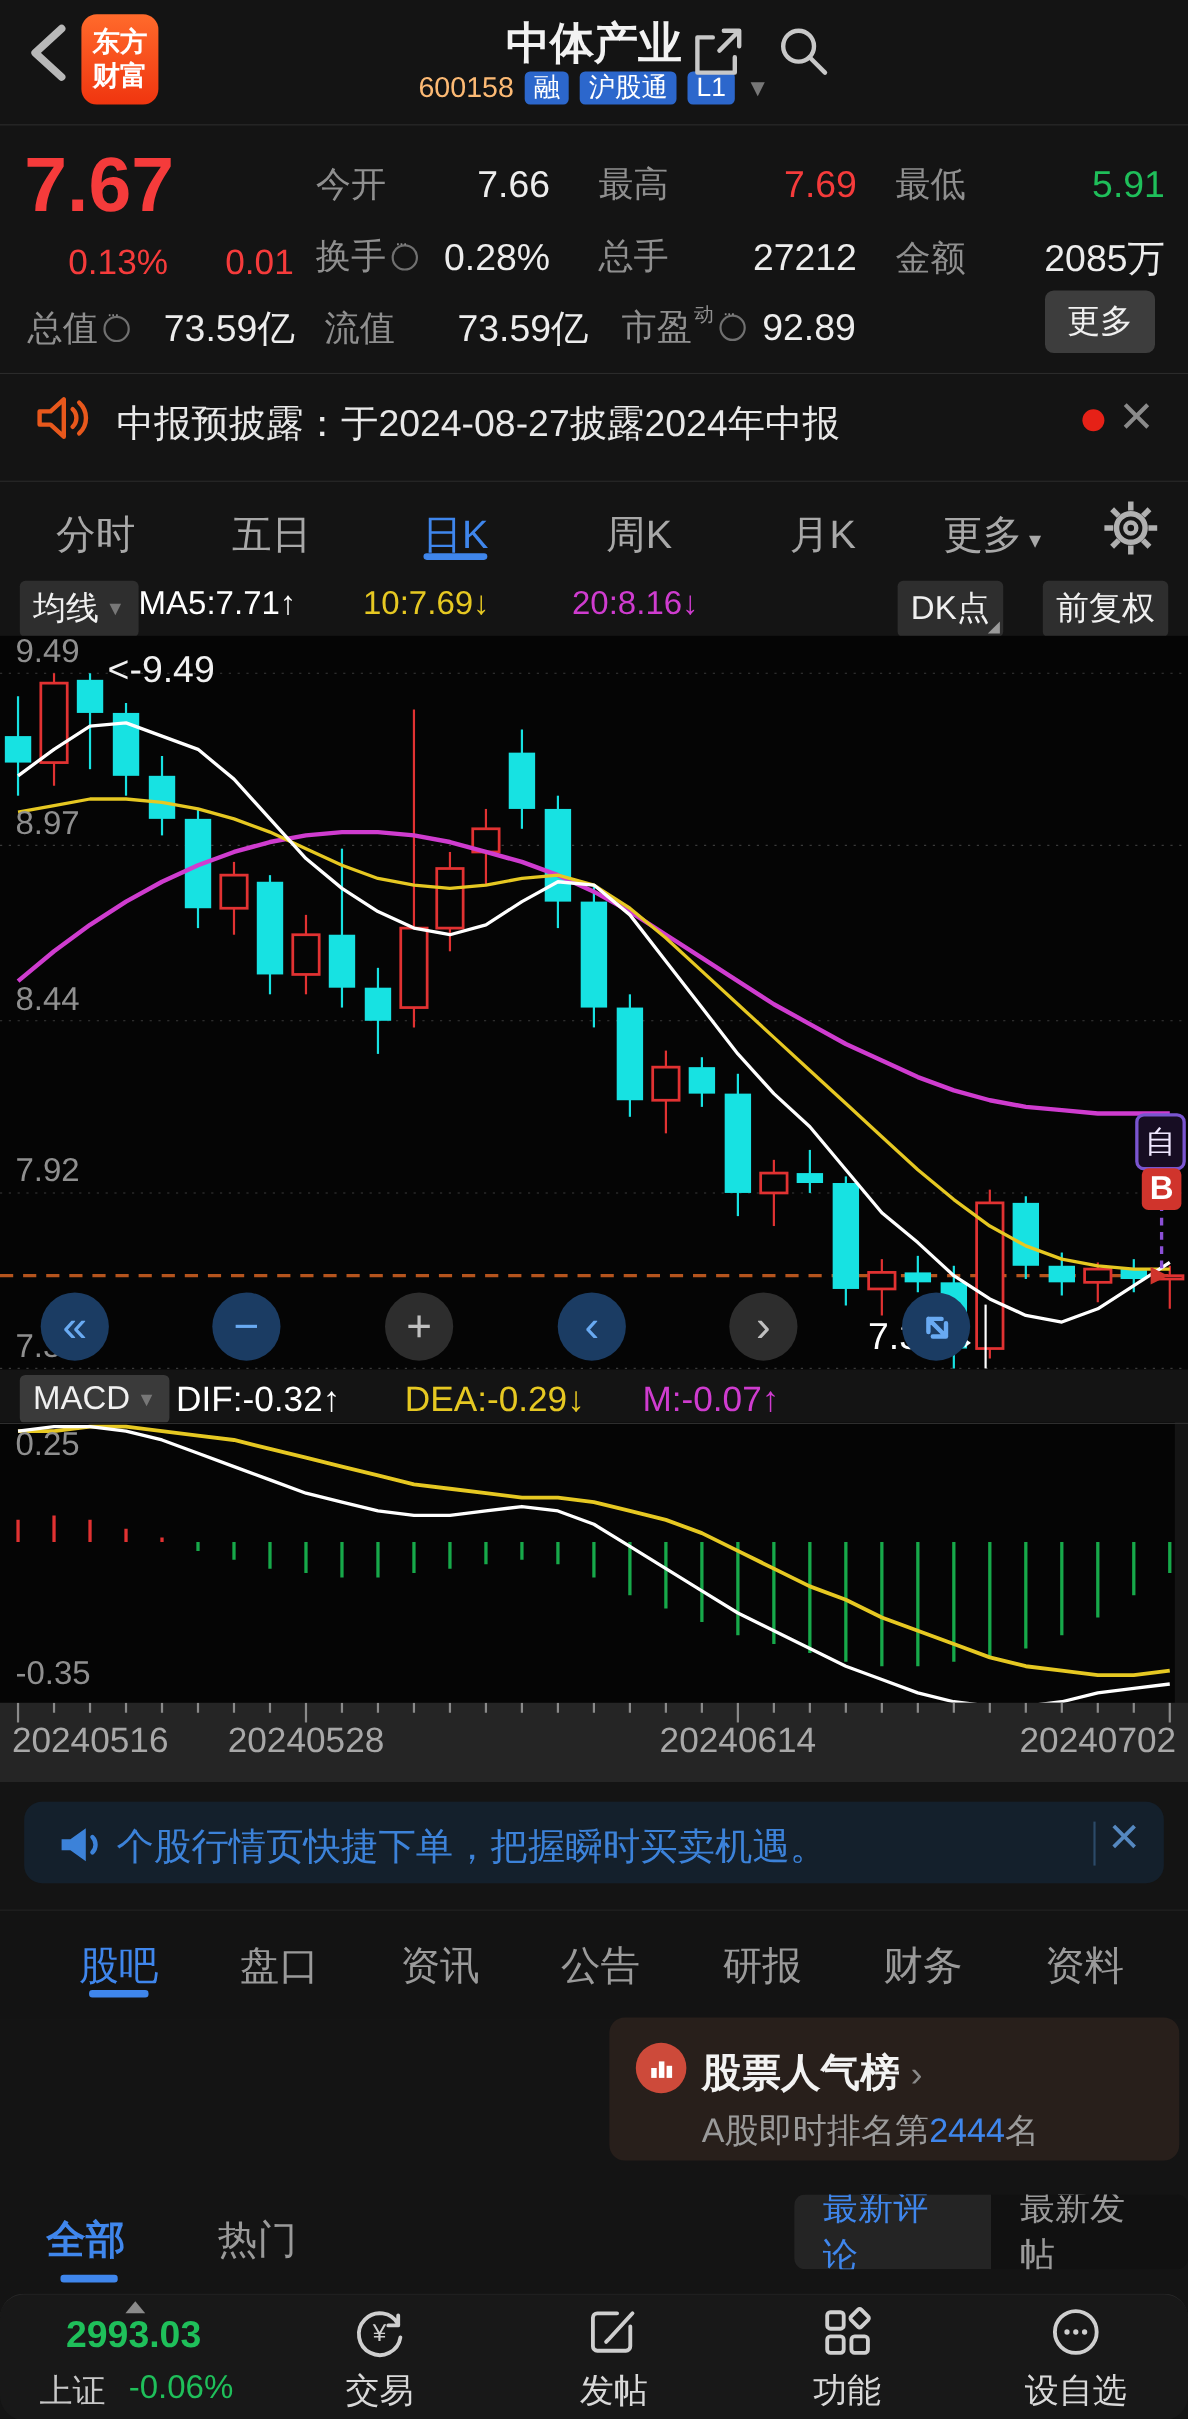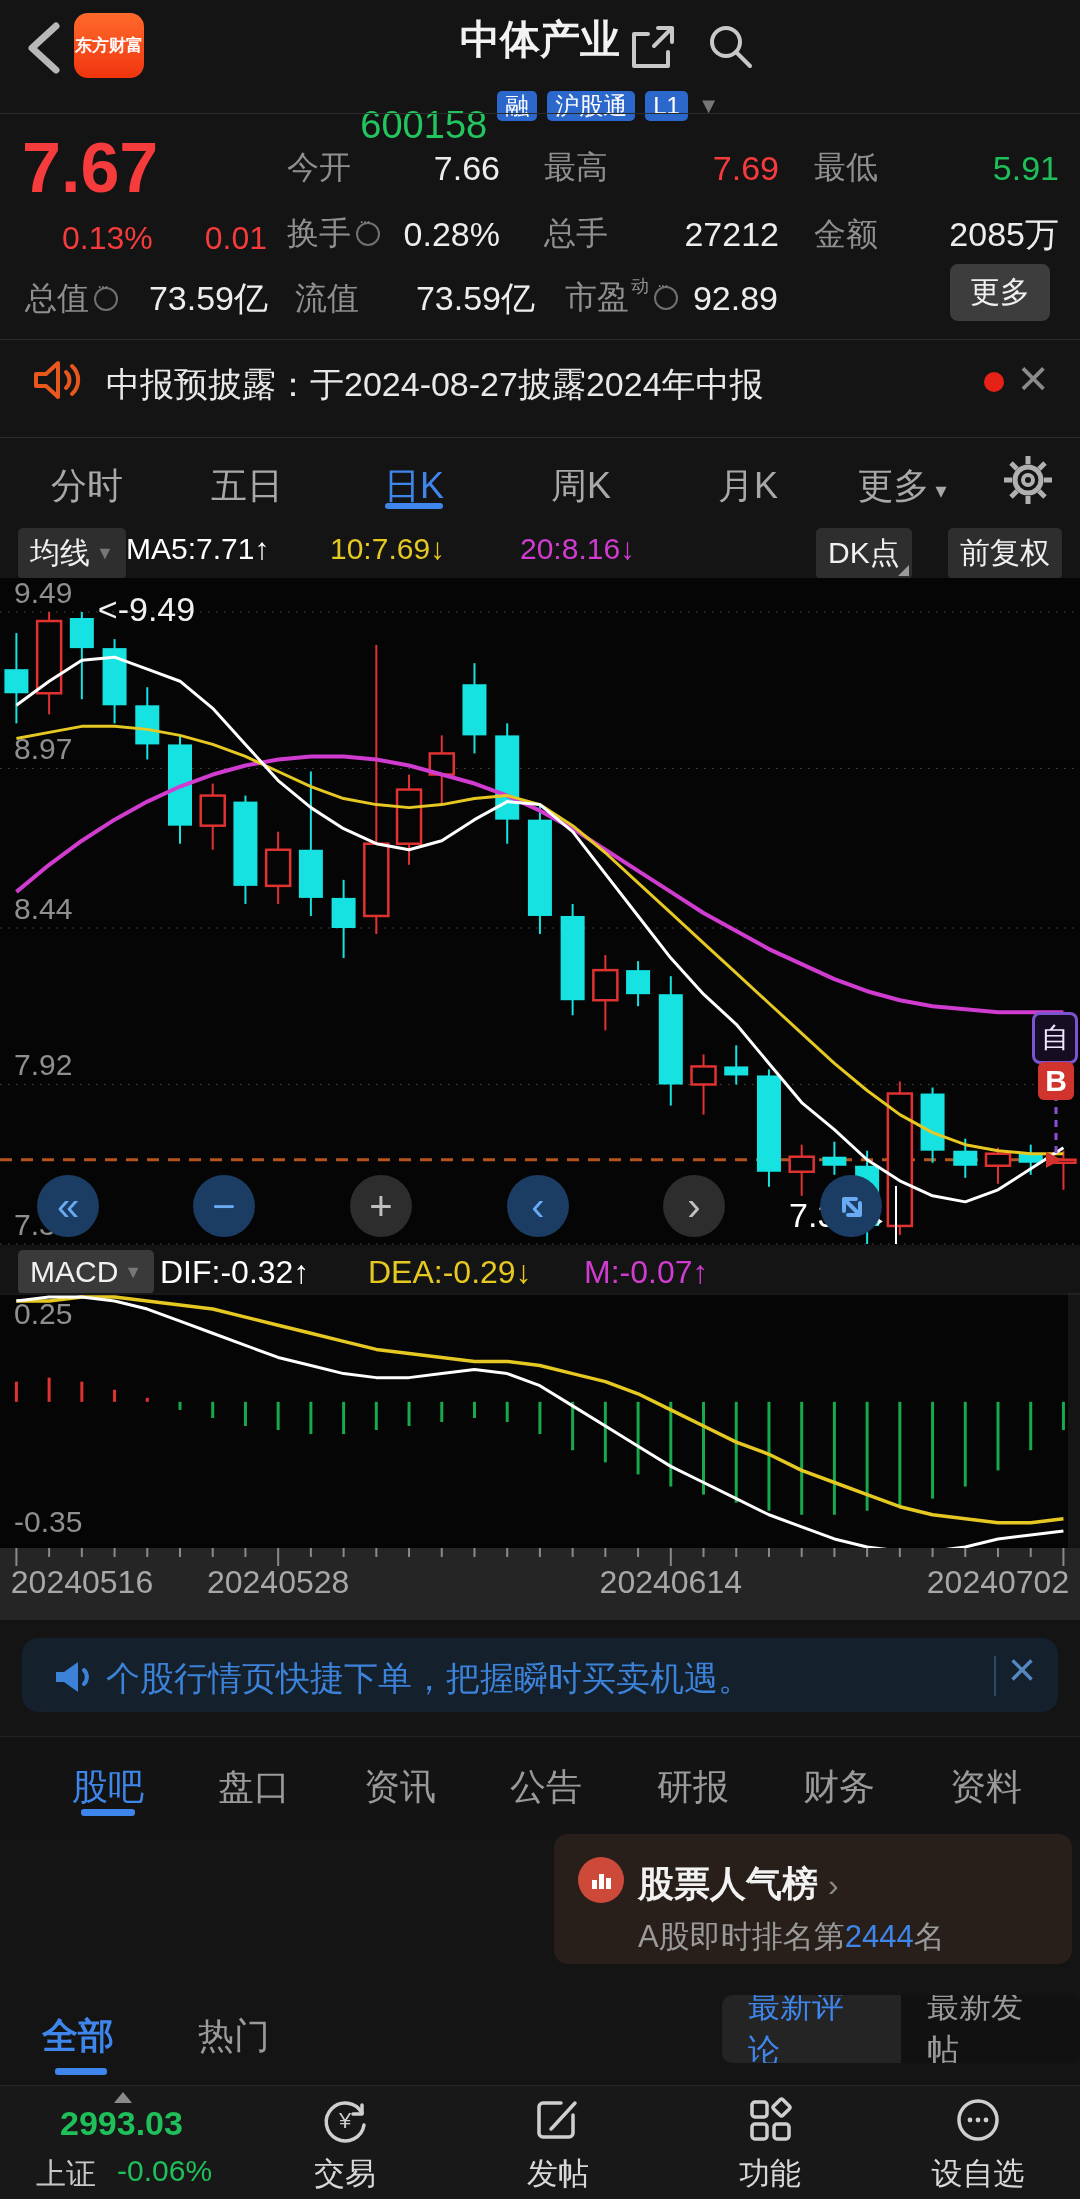--- a/index.html
+++ b/index.html
@@ -3,26 +3,26 @@
 <meta charset="utf-8">
 <style>
   html,body{margin:0;padding:0;background:#000;}
   #app{position:relative;width:1080px;height:2199px;background:#141414;overflow:hidden;
        font-family:"Liberation Sans","DejaVu Sans",sans-serif;color:#eee;}
   .abs{position:absolute;}
   .sep{position:absolute;left:0;right:0;height:1px;background:#2b2b2b;}
   
   .title{left:0;right:0;top:12px;text-align:center;font-size:40px;font-weight:bold;color:#f2f2f2;}
   .subrow{left:0;right:0;top:64px;display:flex;justify-content:center;align-items:center;gap:10px;}
-  .code{font-size:38px;color:#22c55e;margin-top:40px;}
+  .code{font-size:26px;color:#fdba74;}
   .badge{background:#2c67cc;color:#fff;font-size:24px;border-radius:5px;padding:3px 8px;line-height:1;}
   .caret{color:#777;font-size:22px;}
-  .logo{left:74px;top:13px;width:70px;height:65px;border-radius:14px;
-        background:linear-gradient(180deg,#ff6a2b,#f0350f);color:#fff;font-size:17px;font-weight:bold;
-        display:flex;align-items:center;justify-content:center;line-height:1.25;}
+  .logo{left:74px;top:13px;width:70px;height:82px;border-radius:14px;
+        background:linear-gradient(180deg,#ff6a2b,#f0350f);color:#fff;font-size:25px;font-weight:bold;
+        display:flex;flex-direction:column;align-items:center;justify-content:center;line-height:1.25;}
   
   .price{left:22px;top:128px;font-size:70px;font-weight:bold;color:#f53b3b;}
   .pctrow{left:22px;top:220px;display:flex;gap:52px;font-size:32px;color:#f53b3b;margin-left:40px;}
   .cell{position:absolute;display:flex;align-items:center;font-size:32px;}
   .cell .lab{color:#8f8f8f;display:flex;align-items:center;}
   .cell .val{margin-left:auto;color:#ededed;font-size:34px;}
   .v-red{color:#f53b3b!important;} .v-green{color:#1fbf5a!important;}
   .info{width:20px;height:20px;border:2px solid #707070;border-radius:50%;display:inline-block;
         margin-left:5px;position:relative;}
   .info::after{content:"\00b7\00b7\00b7";position:absolute;left:1px;top:-11px;font-size:16px;color:#8a8a8a;letter-spacing:-2px;}
@@ -74,21 +74,21 @@
   .card .ic{position:absolute;left:24px;top:23px;width:46px;height:46px;border-radius:50%;display:flex;align-items:center;justify-content:center;}
   .card .t{position:absolute;left:84px;top:26px;font-size:36px;font-weight:bold;color:#f2f2f2;white-space:nowrap;}
   .card .chev{font-weight:normal;color:#8a8a8a;font-size:32px;margin-left:10px;}
   .card .s{position:absolute;left:84px;top:82px;font-size:31px;color:#9a9a9a;white-space:nowrap;}
   .rank{color:#3f86ec;}
   
   .ftab{position:absolute;font-size:36px;}
   .seg{left:722px;top:1995px;height:68px;border-radius:10px;overflow:hidden;display:flex;}
   .seg div{display:flex;align-items:center;justify-content:center;font-size:32px;padding:0 26px;}
   
-  .footer{left:0;top:2085px;width:1080px;height:114px;background:#181818;border-top:1px solid #272727;}
+  .footer{left:0;top:2085px;width:1080px;height:114px;background:#181818;border-top:1px solid #272727;border-radius:22px;}
   .navlab{position:absolute;top:67px;font-size:31px;color:#d8d8d8;transform:translateX(-50%);}
   .tri-up{position:absolute;left:114px;top:6px;width:0;height:0;border-left:9px solid transparent;border-right:9px solid transparent;border-bottom:11px solid #8a8a8a;}
   .idxval{position:absolute;left:60px;top:18px;font-size:34px;font-weight:bold;color:#1fbf5a;}
   .idxrow{position:absolute;left:36px;top:68px;font-size:30px;color:#c8c8c8;display:flex;gap:21px;}
   .idxchg{color:#1fbf5a;}
   svg{display:block;}
 </style>
 </head>
 <body>
 

